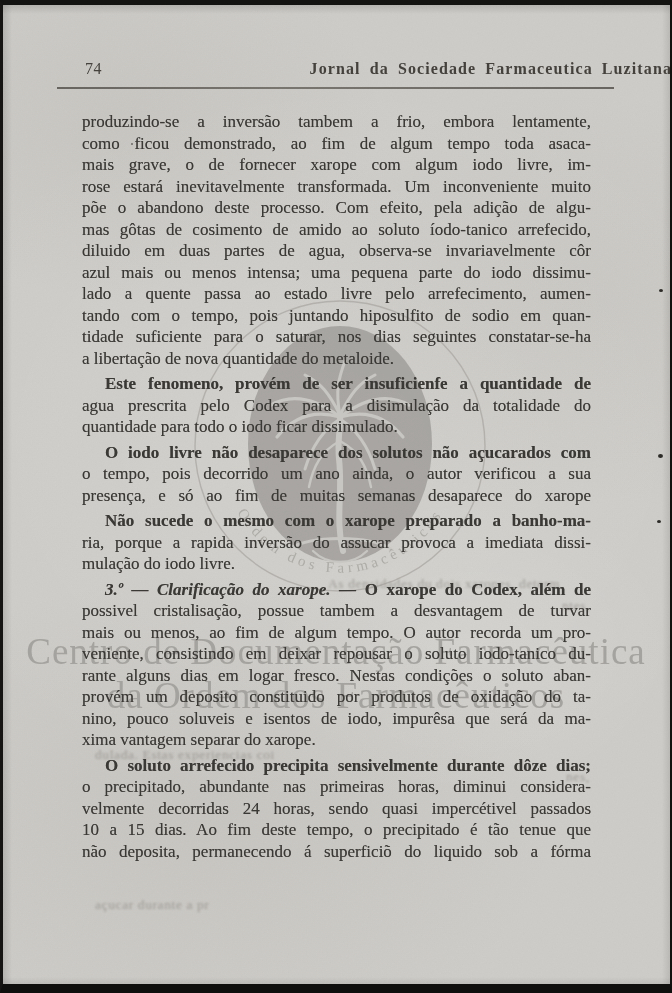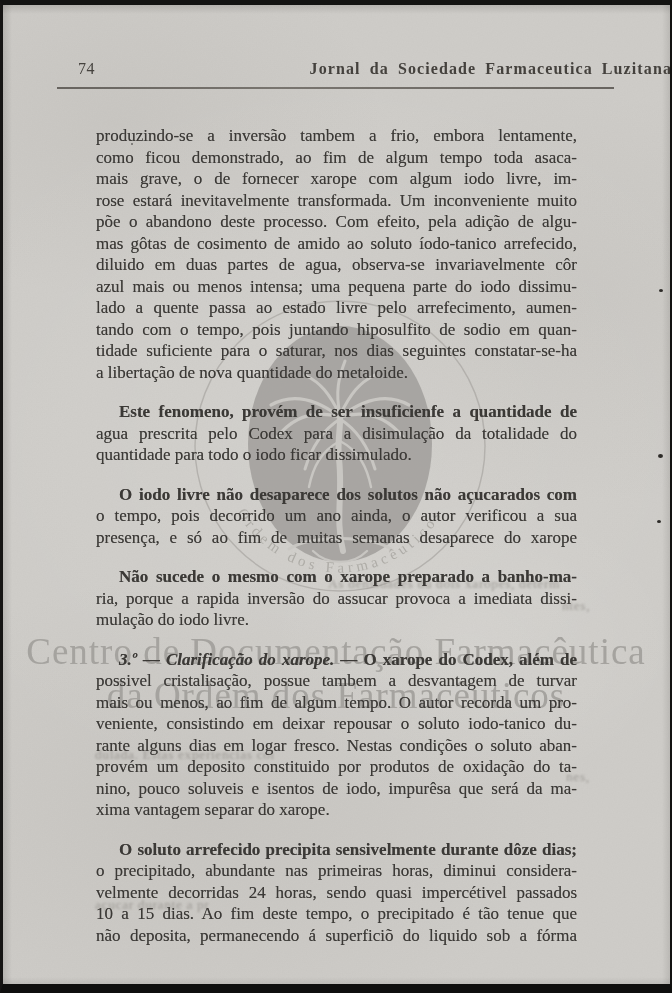--- a/index.html
+++ b/index.html
@@ -21,21 +21,21 @@
   .mottle{position:absolute;inset:0;z-index:1;pointer-events:none;
     background:
       radial-gradient(380px 260px at 18% 12%,rgba(118,112,104,.07),transparent 70%),
       radial-gradient(420px 300px at 85% 30%,rgba(118,112,104,.06),transparent 70%),
       radial-gradient(500px 340px at 30% 82%,rgba(118,112,104,.08),transparent 72%),
       radial-gradient(300px 220px at 70% 65%,rgba(255,255,252,.10),transparent 70%),
       radial-gradient(640px 520px at 50% 45%,rgba(255,255,250,.09),transparent 75%);}
   .noise-svg{position:absolute;inset:0;z-index:2;pointer-events:none;}
 
   
-  .page-number{position:absolute;left:78px;top:60px;z-index:20;
+  .page-number{position:absolute;left:85px;top:60px;z-index:20;
     font-size:16px;color:#45423e;letter-spacing:.5px;}
   .journal-title{position:absolute;left:8px;right:0;top:60px;z-index:20;
     text-align:right;font-size:16px;font-weight:bold;color:#44413d;
     letter-spacing:1.1px;word-spacing:4px;}
   .header-rule{position:absolute;left:57px;right:58px;top:87px;height:2px;z-index:20;
     background:linear-gradient(90deg,#56524d,#6a6660 40%,#56524d);opacity:.85;}
 
   
   .seal{position:absolute;left:193px;top:299px;width:294px;height:294px;z-index:3;}
 
@@ -46,21 +46,21 @@
   .wm-line2{top:674px;font-size:37px;letter-spacing:1px;}
 
   
   .bleed{position:absolute;z-index:3;font-size:13.5px;color:#8f8c87;
     filter:blur(1.1px);opacity:.75;letter-spacing:.6px;white-space:nowrap;}
 
   
   .body-text{position:absolute;left:78px;top:107px;width:517px;z-index:20;
     font-size:17px;line-height:21.5px;color:#3b3936;
     text-shadow:0 0 .5px rgba(59,57,54,.55);}
-  .paragraph{margin:18px;}
+  .paragraph{margin:4px;}
   .line{text-align:justify;text-align-last:justify;}
   .line.last{text-align-last:left;}
   .line.indent{text-indent:23px;font-weight:bold;}
   .it{font-style:italic;}
 
   .speck{position:absolute;background:#2c2a27;border-radius:50%;z-index:21;}
 </style>
 </head>
 <body>
 

